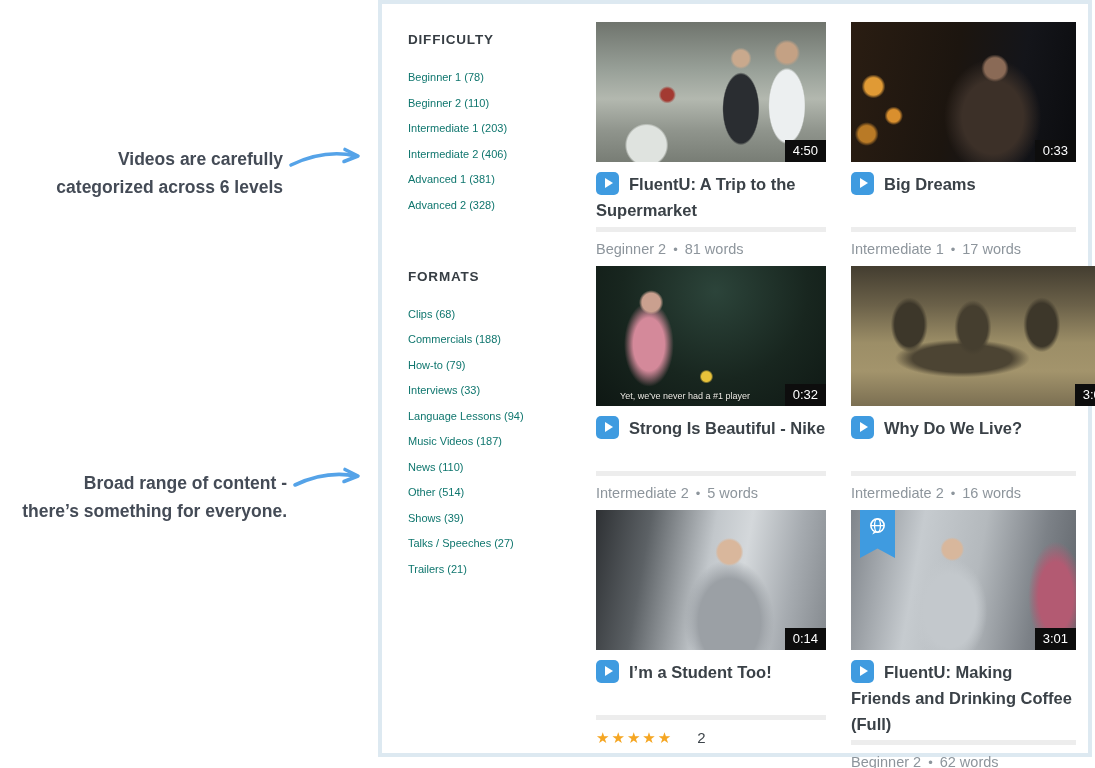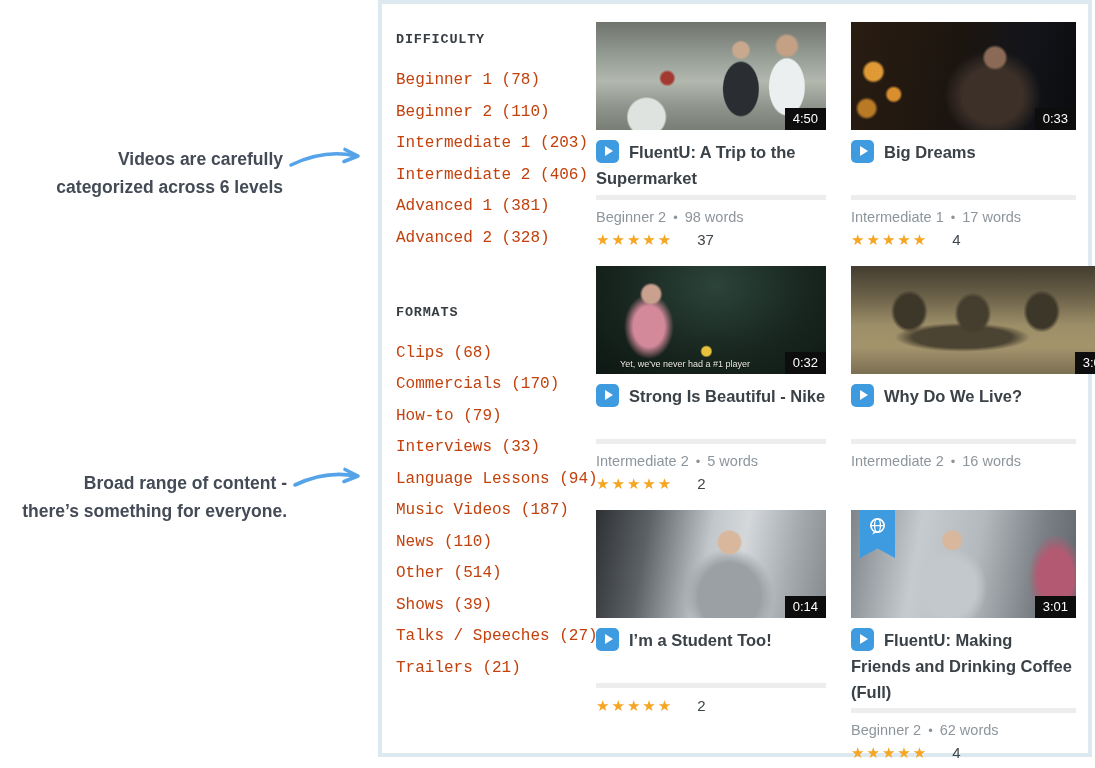--- a/index.html
+++ b/index.html
@@ -19,39 +19,39 @@
   #arrow1{left:288px;top:146px;}
   #arrow2{left:292px;top:466px;}
   
   .panel{
     position:absolute;left:378px;top:0;width:714px;height:757px;
     box-sizing:border-box;border:4px solid var(--panel-border,#dde9f1);
     background:#fff;
   }
   
   .sidebar{position:absolute;left:14px;top:28px;width:196px;}
-  .sidebar section.filter-section{margin:0 0 58px 0;font-family:Liberation Mono, monospace;}
+  .sidebar section.filter-section{margin:0 0 58px 12px;}
   .sidebar h3{
     margin:0 0 24px 0;font-size:13.5px;letter-spacing:.8px;color:#363d43;
     font-weight:bold;
   }
   .sidebar ul{list-style:none;margin:0;padding:0;}
   .sidebar li{
-    font-size:16px;color:#c2410c;margin-bottom:13.5px;cursor:pointer;
+    font-size:11px;color:#0f766e;margin-bottom:13.5px;cursor:pointer;
     white-space:nowrap;
   }
   
   .grid{
     position:absolute;left:214px;top:18px;
     display:grid;grid-template-columns:230px 225px;column-gap:25px;
     grid-auto-rows:244px;
   }
   .card{width:100%;}
   .thumb{
-    position:relative;width:100%;height:108px;background:#333;cursor:pointer;
+    position:relative;width:100%;height:140px;background:#333;cursor:pointer;
   }
   .duration{
     position:absolute;right:0;bottom:0;background:#0d0d0d;color:#fff;
     font-size:13px;padding:3px 8px;line-height:1.2;
   }
   .caption{
     position:absolute;left:8px;bottom:5px;right:62px;color:#e9e9e2;
     font-size:9px;white-space:nowrap;overflow:hidden;
     text-shadow:0 1px 1px rgba(0,0,0,.8);
     margin-left:16px;
@@ -154,21 +154,21 @@
           <li>Intermediate 1 (203)</li>
           <li>Intermediate 2 (406)</li>
           <li>Advanced 1 (381)</li>
           <li>Advanced 2 (328)</li>
         </ul>
     </section>
     <section class="filter-section">
       <h3>FORMATS</h3>
       <ul>
           <li>Clips (68)</li>
-          <li>Commercials (170)</li>
+          <li>Commercials (188)</li>
           <li>How-to (79)</li>
           <li>Interviews (33)</li>
           <li>Language Lessons (94)</li>
           <li>Music Videos (187)</li>
           <li>News (110)</li>
           <li>Other (514)</li>
           <li>Shows (39)</li>
           <li>Talks / Speeches (27)</li>
           <li>Trailers (21)</li>
         </ul>
@@ -177,21 +177,21 @@
 
   <div class="grid" id="video-grid">
   <article class="card">
     <div class="thumb thumb-supermarket">
 
       <span class="duration">4:50</span>
     </div>
     <h4 class="title"><span class="play"></span><span class="title-text">FluentU: A Trip to the Supermarket</span></h4>
     <div class="bar"></div>
     <div class="meta">
-      <span>Beginner 2</span><span class="dot">•</span><span>98 words</span>
+      <span>Beginner 2</span><span class="dot">•</span><span>81 words</span>
     </div>
     <div class="rating">
       <span class="stars">★★★★★</span><span class="count">37</span>
     </div>
   </article>
 
   <article class="card">
     <div class="thumb thumb-dreams">
 
       <span class="duration">0:33</span>

